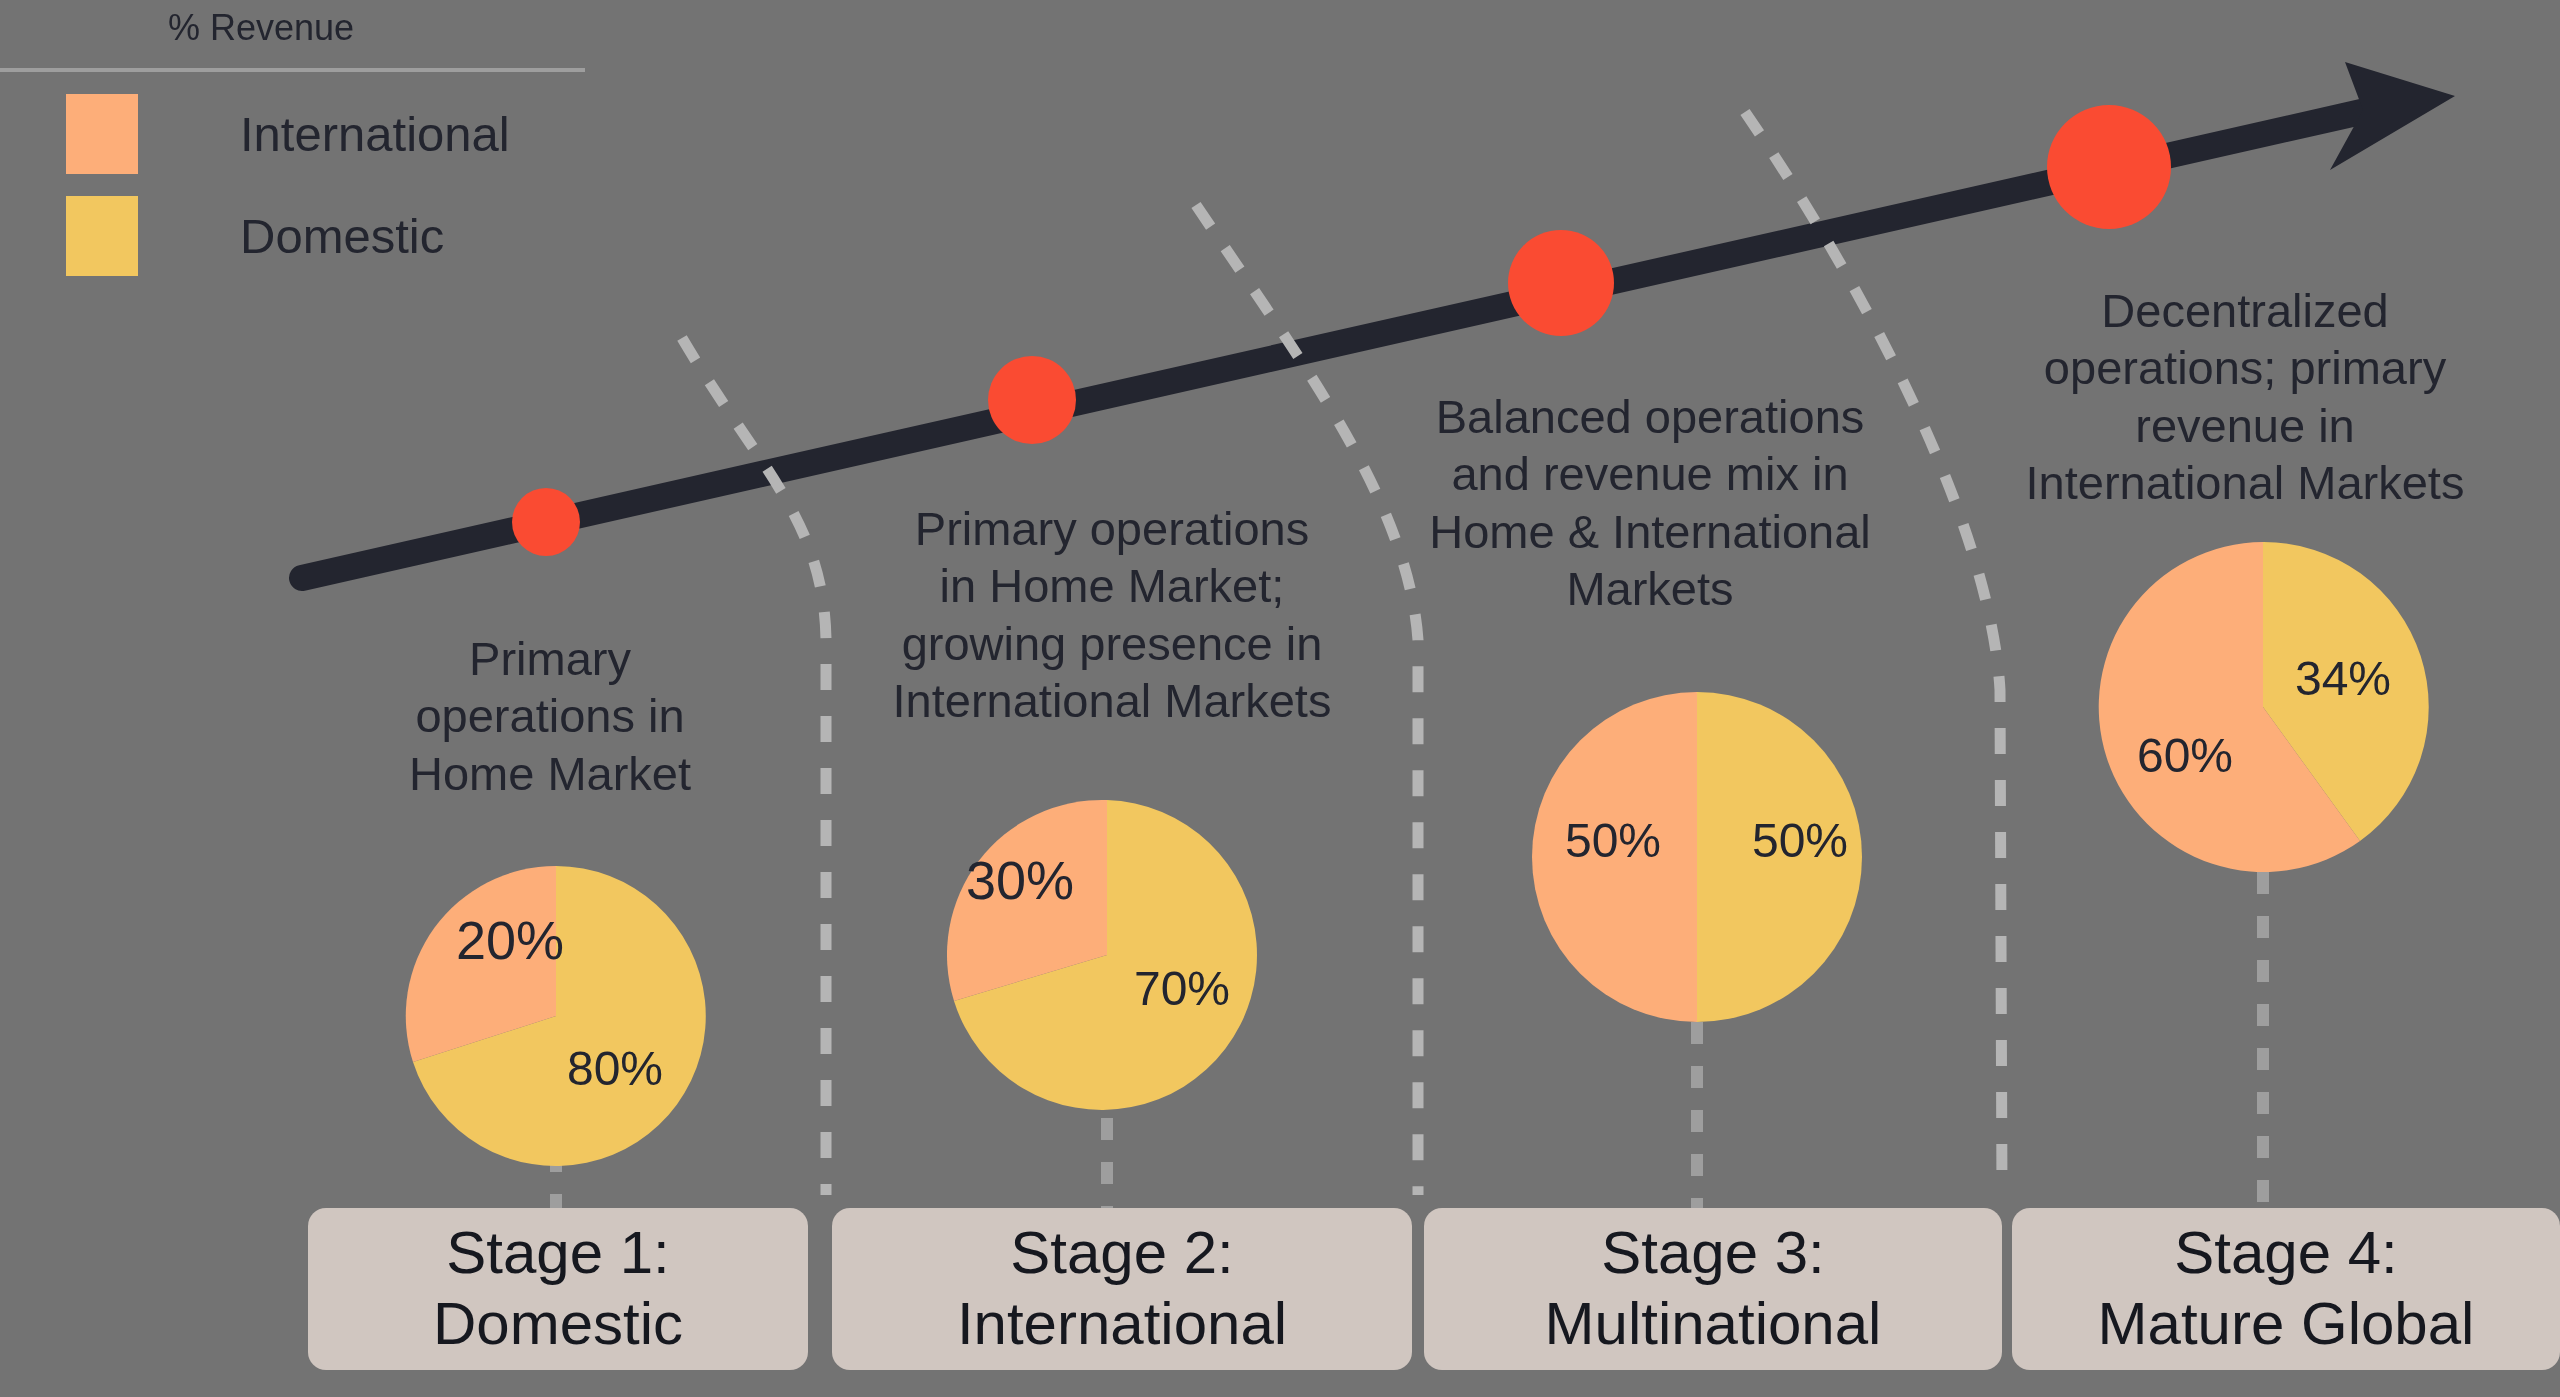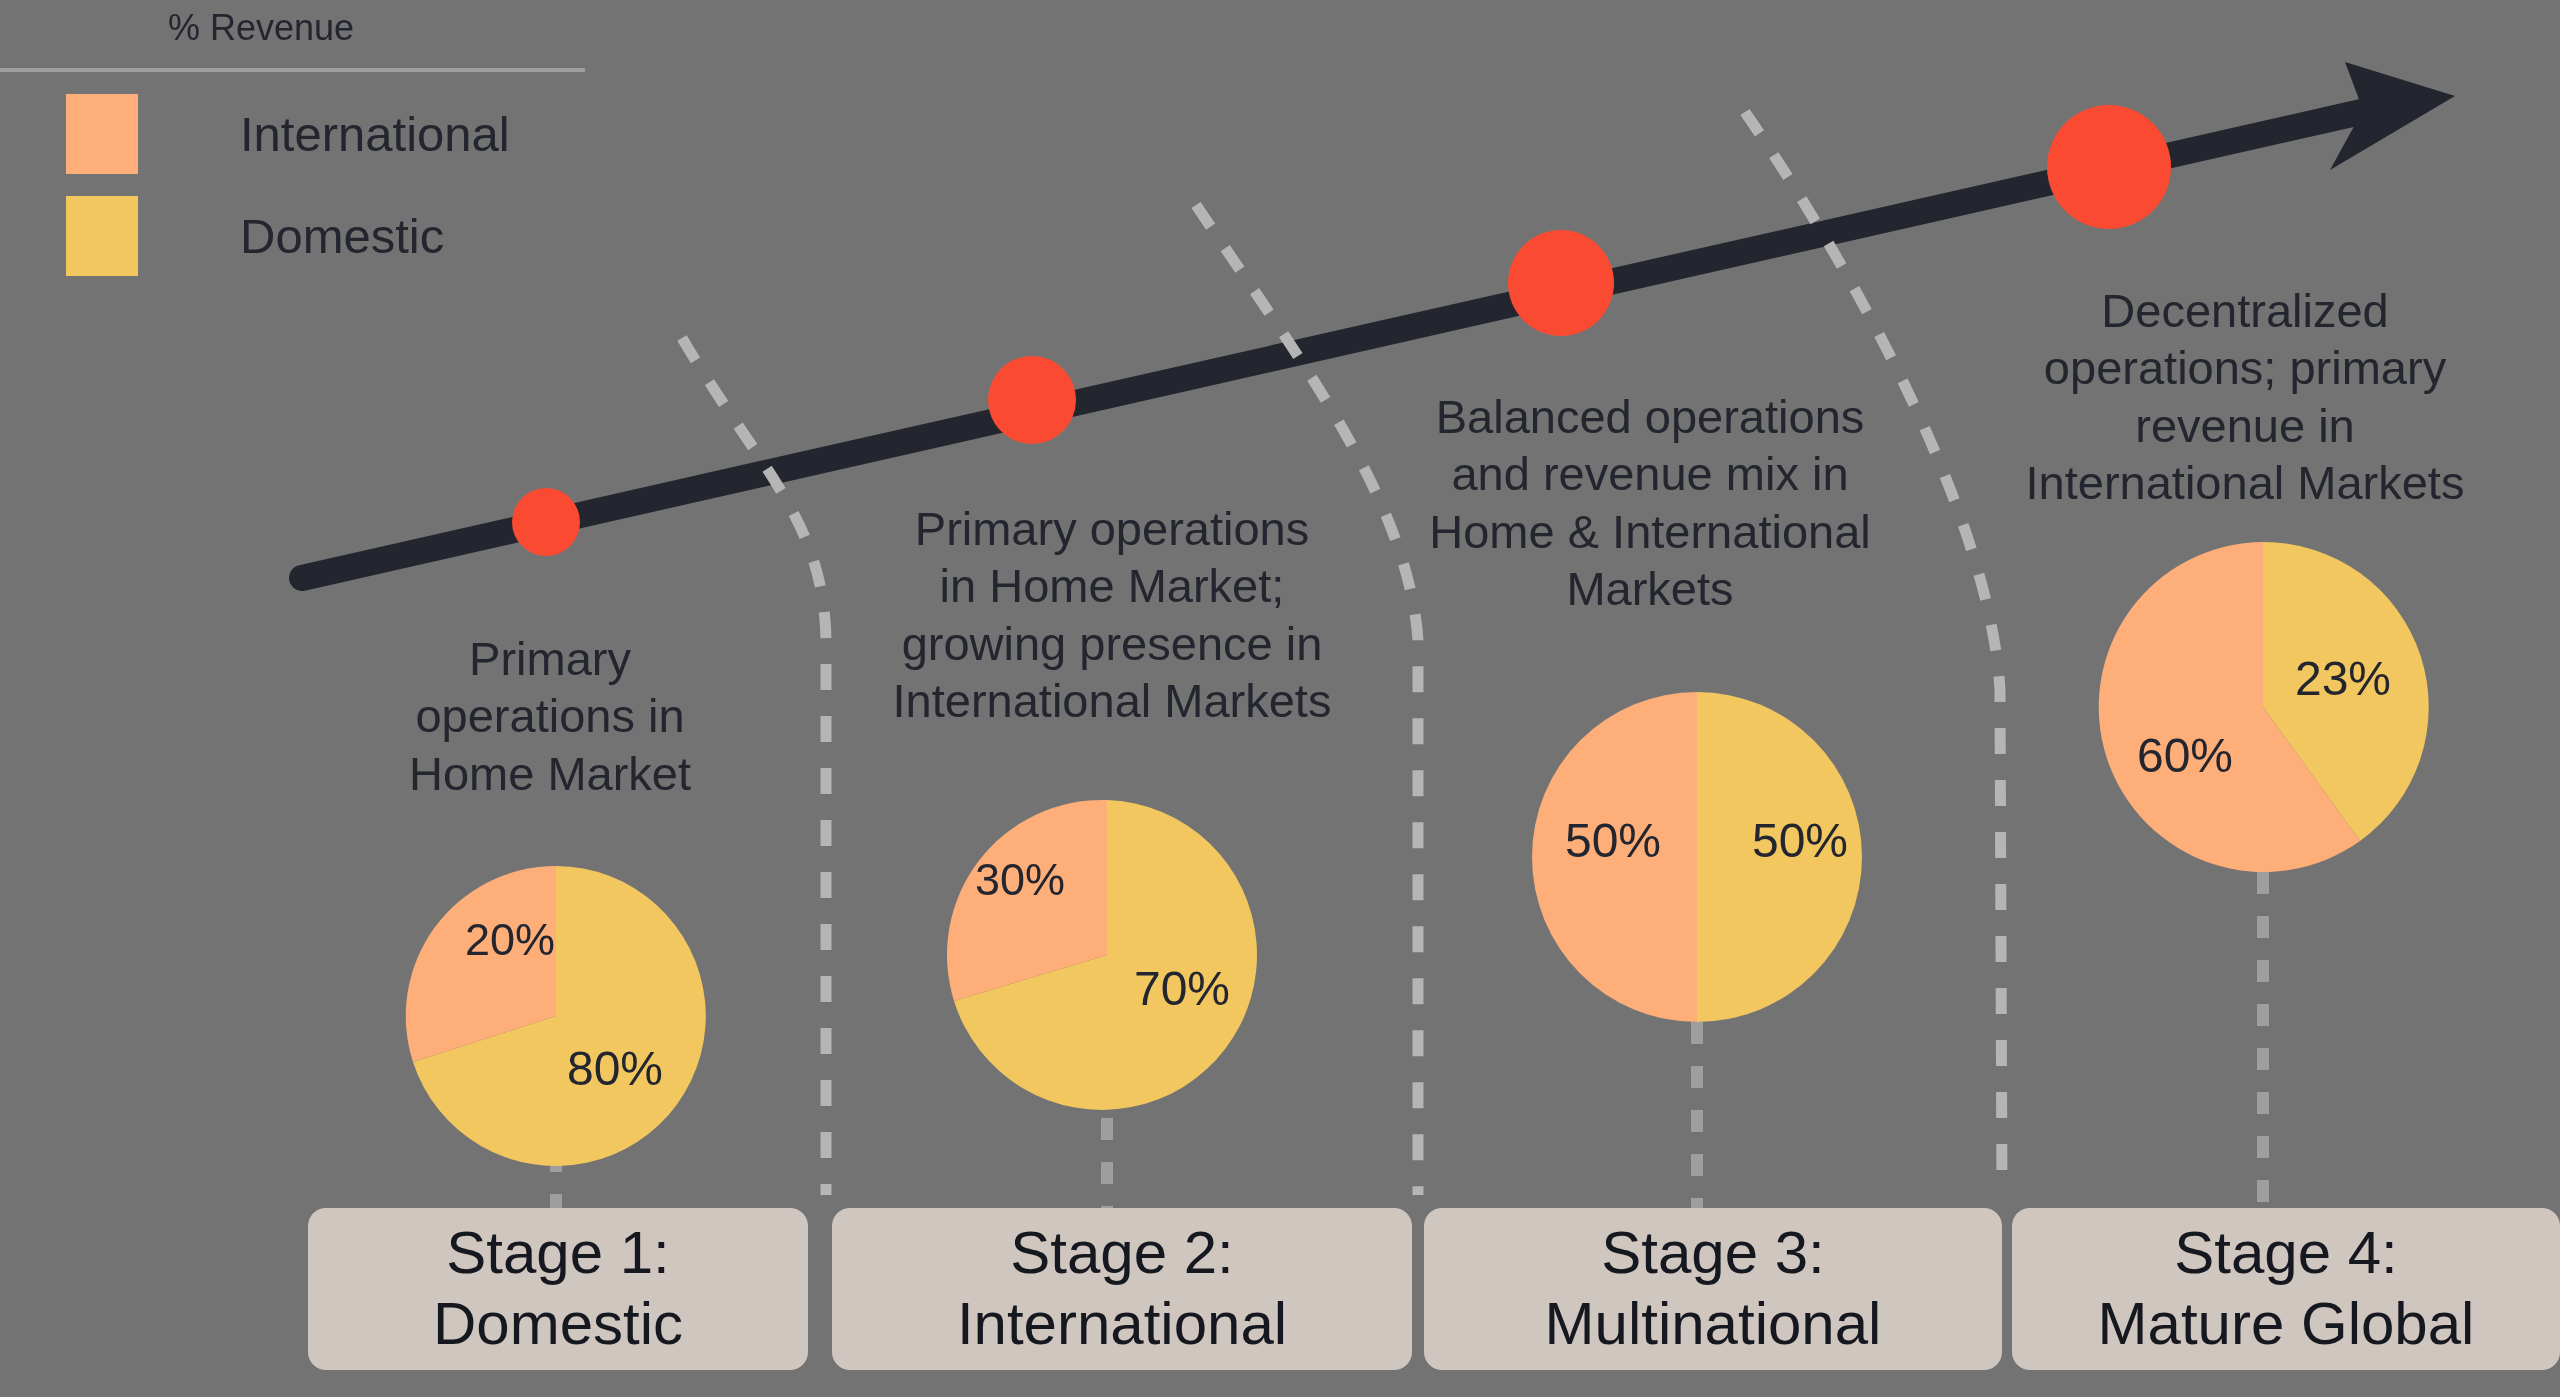--- a/index.html
+++ b/index.html
@@ -73,21 +73,21 @@
     font-size: 47px;
     line-height: 1.22;
     text-align: center;
     white-space: pre-line;
   }
 
   
   .pie-label {
     position: absolute;
     color: #23252F;
-    font-size: 45px;
+    font-size: 54px;
     white-space: nowrap;
     transform: translate(-50%, -50%);
   }
   .pie-label.big {
     font-size: 48px;
   }
 
   
   .stage-box {
     position: absolute;
@@ -195,21 +195,21 @@
 
   <div class="pie-label" style="left:510px; top:940px;">20%</div>
   <div class="pie-label big" style="left:615px; top:1068px;">80%</div>
 
   <div class="pie-label" style="left:1020px; top:880px;">30%</div>
   <div class="pie-label big" style="left:1182px; top:988px;">70%</div>
 
   <div class="pie-label big" style="left:1613px; top:840px;">50%</div>
   <div class="pie-label big" style="left:1800px; top:840px;">50%</div>
 
-  <div class="pie-label big" style="left:2343px; top:678px;">23%</div>
+  <div class="pie-label big" style="left:2343px; top:678px;">34%</div>
   <div class="pie-label big" style="left:2185px; top:755px;">60%</div>
 
   <div class="stage-box" style="left:308px; top:1208px; width:500px; height:162px;">
     <div>Stage 1:</div>
     <div>Domestic</div>
   </div>
 
   <div class="stage-box" style="left:832px; top:1208px; width:580px; height:162px;">
     <div>Stage 2:</div>
     <div>International</div>

